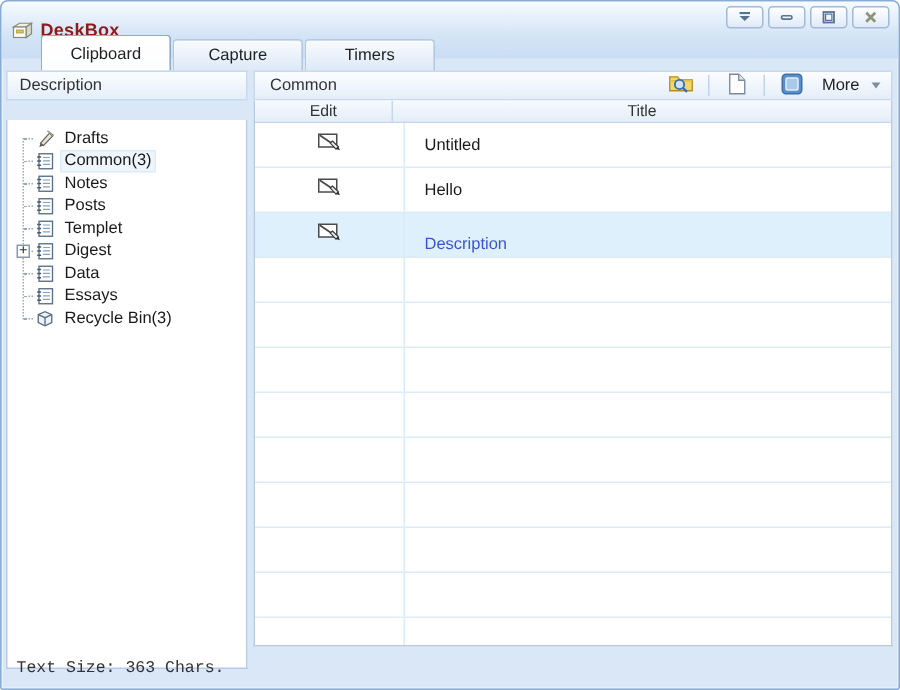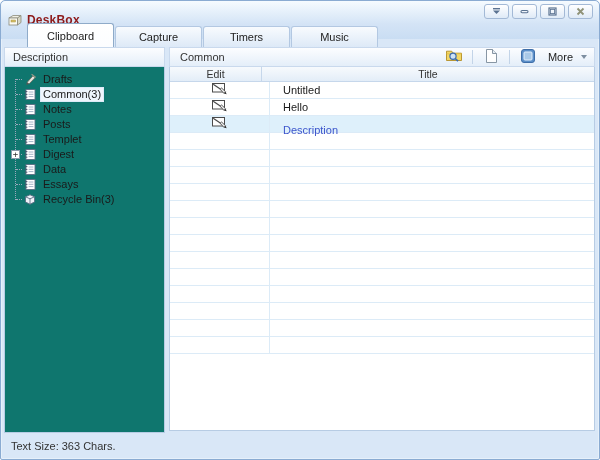--- a/index.html
+++ b/index.html
@@ -39,22 +39,22 @@
   .tool-btn { border:none; background:transparent; width:22px; height:18px;
     display:flex; align-items:center; justify-content:center; padding:0; }
   .tsep { width:1px; height:14px; background:#c3d4e8; }
   .more-btn { display:flex; align-items:center; gap:8px; font-size:11px; color:#222;
     background:transparent; border:none; padding:0 2px; }
   .more-arrow { width:0; height:0; border-left:3.5px solid transparent;
     border-right:3.5px solid transparent; border-top:4px solid #7d8fa0;
     border-top-color:#7d8ea0; }
 
   
-  .tree-panel { position:absolute; left:3px; top:66px; width:161px; height:366px;
-    background:#0f766e; border:1px solid #b7cce4; border-top:none; overflow:hidden; }
+  .tree-panel { position:absolute; left:3px; top:79px; width:161px; height:366px;
+    background:#ffffff; border:1px solid #b7cce4; border-top:none; overflow:hidden; }
   .tree { position:relative; padding-top:5px; }
   .tree::before { content:""; position:absolute; left:10px; top:12px; height:121px;
     border-left:1px dotted #98a8bc; }
   .tree-item { position:relative; height:15px; display:flex; align-items:center;
     padding-left:18px; font-size:11px; color:#1a1a1a; }
   .tree-item::before { content:""; position:absolute; left:11px; top:7px; width:6px;
     border-top:1px dotted #98a8bc; }
   .tree-item .ticon { width:14px; height:13px; margin-right:4px; flex:none; display:flex; }
   .tree-item .tlabel { padding:0 2px; line-height:13px; }
   .tree-item.hl .tlabel { background:#eef5fc; box-shadow:0 0 0 1px #dcebf8; }
@@ -69,31 +69,31 @@
   .table-panel { position:absolute; left:168px; top:66px; right:4px; bottom:28px;
     background:#fff; border:1px solid #b7cce4; border-top:none; overflow:hidden;
     display:flex; flex-direction:column; }
   .table-header { height:15px; flex:none; display:flex;
     background:linear-gradient(#f7fafd,#e3edf8); border-bottom:1px solid #c6d7eb;
     font-size:10.5px; color:#333; }
   .th-edit { width:92px; flex:none; display:flex; align-items:center; justify-content:center;
     border-right:1px solid #c6d7eb; }
   .th-title { flex:1; display:flex; align-items:center; justify-content:center; }
   .table-body { flex:1; overflow:hidden; }
-  .trow { height:17px; display:flex; border-bottom:1px solid #dcebf7; background:#fff; }
+  .trow { height:30px; display:flex; border-bottom:1px solid #dcebf7; background:#fff; }
   .trow.selected { background:#def0fb; }
   .td-edit { width:100px; flex:none; display:flex; align-items:center; justify-content:center;
     border-right:1px solid #dcebf7; }
   .td-title { flex:1; display:flex; align-items:center; padding-left:13px;
     font-size:11px; color:#1a1a1a; }
   .trow.selected .td-title { color:#3c55cc;margin-top:12px; }
 
   
   .statusbar { position:absolute; left:0; right:0; bottom:0; height:27px;
-    display:flex; align-items:center; padding-left:10px; font-size:11px; color:#333; }
+    display:flex; align-items:center; padding-left:10px; font-size:11px; color:#333;font-family:Liberation Mono, monospace; }
 </style>
 </head>
 <body>
 
 <div class="window">
 
   <div class="titlebar">
     <span class="app-icon">
       <svg width="16" height="13" viewBox="0 0 16 13">
         <path d="M2 4 L6 1.5 L14 1.5 L10.5 4 Z" fill="#f0f0e6" stroke="#8a8a7a" stroke-width="0.8"></path>
@@ -134,21 +134,20 @@
             </svg>
         </span>
       </button>
     </div>
   </div>
 
   <div class="tabbar">
       <div class="tab active">Clipboard</div>
       <div class="tab">Capture</div>
       <div class="tab">Timers</div>
-      <div class="tab">Music</div>
     </div>
 
   <div class="sidebar-header">
     <span>Description</span>
   </div>
 
   <div class="main-header">
     <span>Common</span>
     <div class="toolbar">
         <button class="tool-btn">

